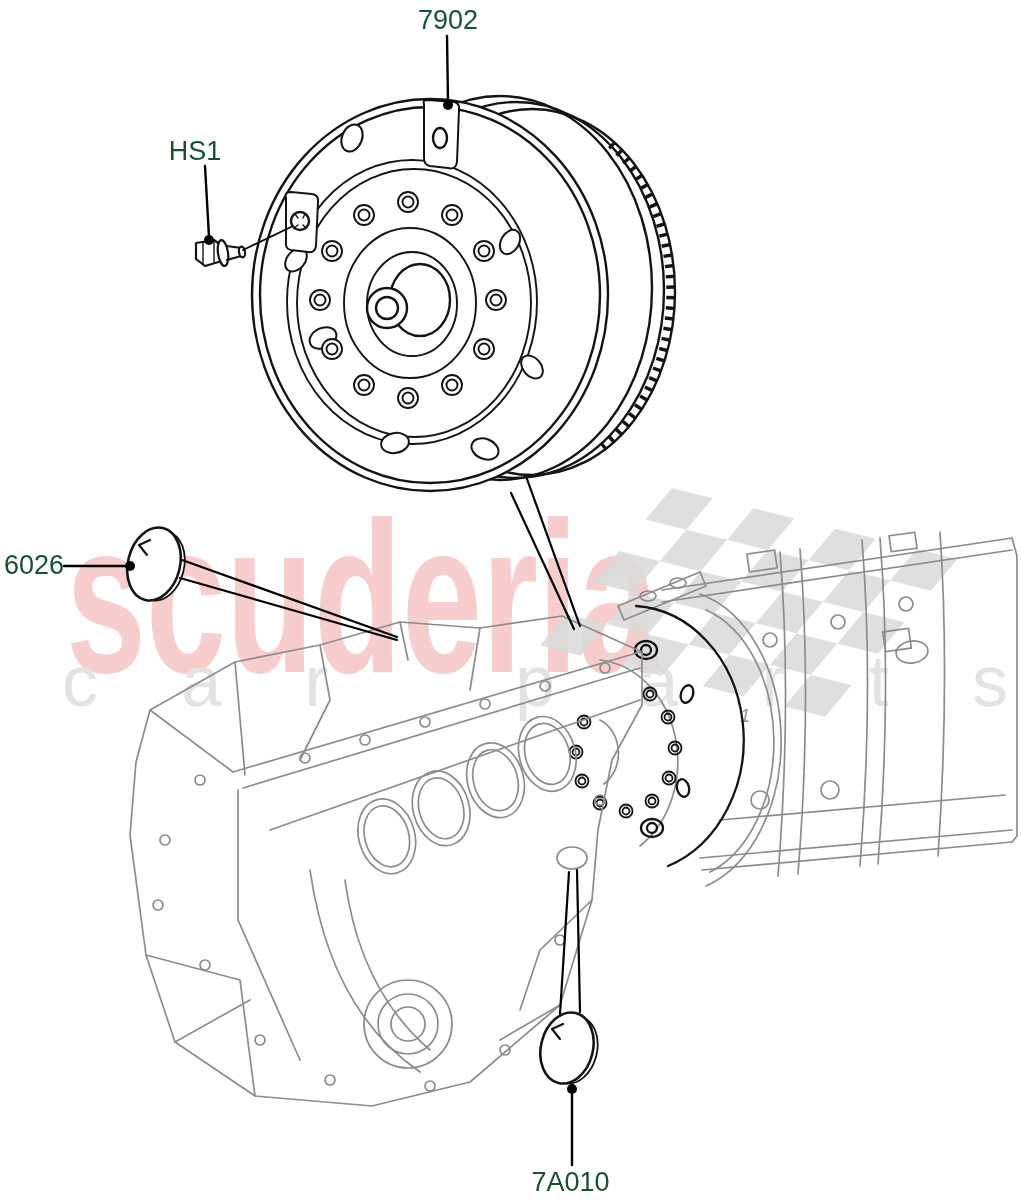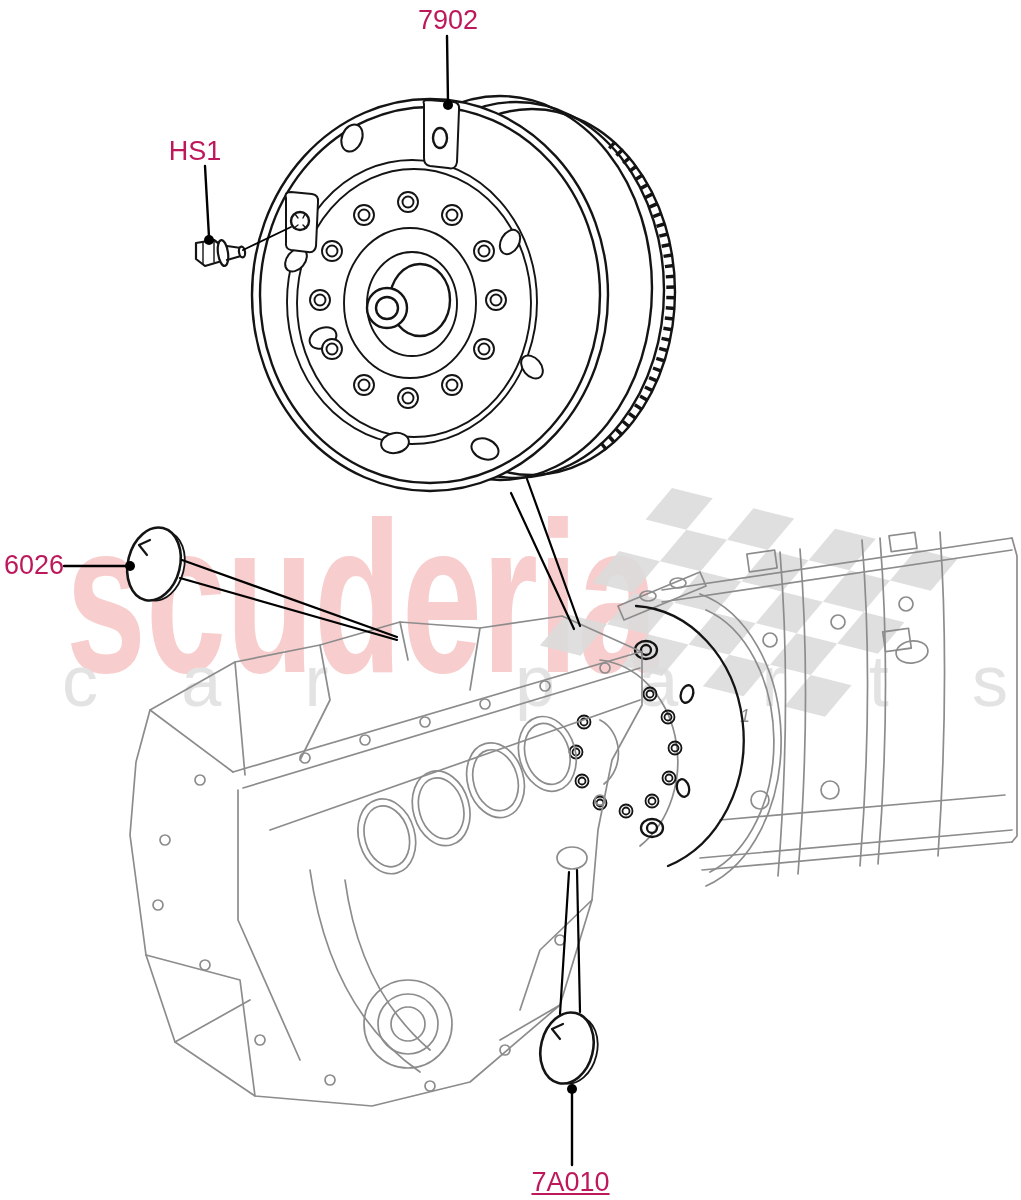--- a/index.html
+++ b/index.html
@@ -2,21 +2,21 @@
 <html><head>
 <meta charset="utf-8">
 <style>
   html,body{margin:0;padding:0;background:#ffffff;}
   .stage{
     position:relative;width:1021px;height:1200px;background:#ffffff;
     font-family:"Liberation Sans", sans-serif;overflow:hidden;
   }
   .stage svg{position:absolute;left:0;top:0;}
   .callout-label{
-    position:absolute;color:#be185d;font-size:27px;line-height:1.05;
+    position:absolute;color:#14532d;font-size:27px;line-height:1.05;
     font-family:"Liberation Sans", sans-serif;text-align:center;
     letter-spacing:0px;cursor:pointer;user-select:none;white-space:nowrap;
   }
   .wm-brand{font-family:"Liberation Sans", sans-serif;font-weight:bold;}
   .wm-tag{font-family:"Liberation Sans", sans-serif;font-weight:normal;}
   .cast-mark{font-family:"Liberation Sans", sans-serif;font-style:italic;}
 </style>
 </head>
 <body>
 
@@ -293,15 +293,15 @@
     <path d="M 572,1165 L 572,1093"></path>
     <circle cx="572" cy="1089" r="5" fill="#000000" stroke="none"></circle>
     <path d="M 560,1014 L 569,872" stroke-width="2.2"></path>
     <path d="M 580,1012 L 577,870" stroke-width="2.2"></path>
   </g>
 </svg>
 
 <div class="callout-label" style="left:409px;top:6px;width:78px;">7902</div>
 <div class="callout-label" style="left:164px;top:137px;width:62px;">HS1</div>
 <div class="callout-label" style="left:4px;top:551px;width:60px;">6026</div>
-<div class="callout-label" style="left:528px;top:1168px;width:85px;text-decoration:underline;">7A010</div>
+<div class="callout-label" style="left:528px;top:1168px;width:85px;">7A010</div>
 
 </div>
 
 </body></html>

